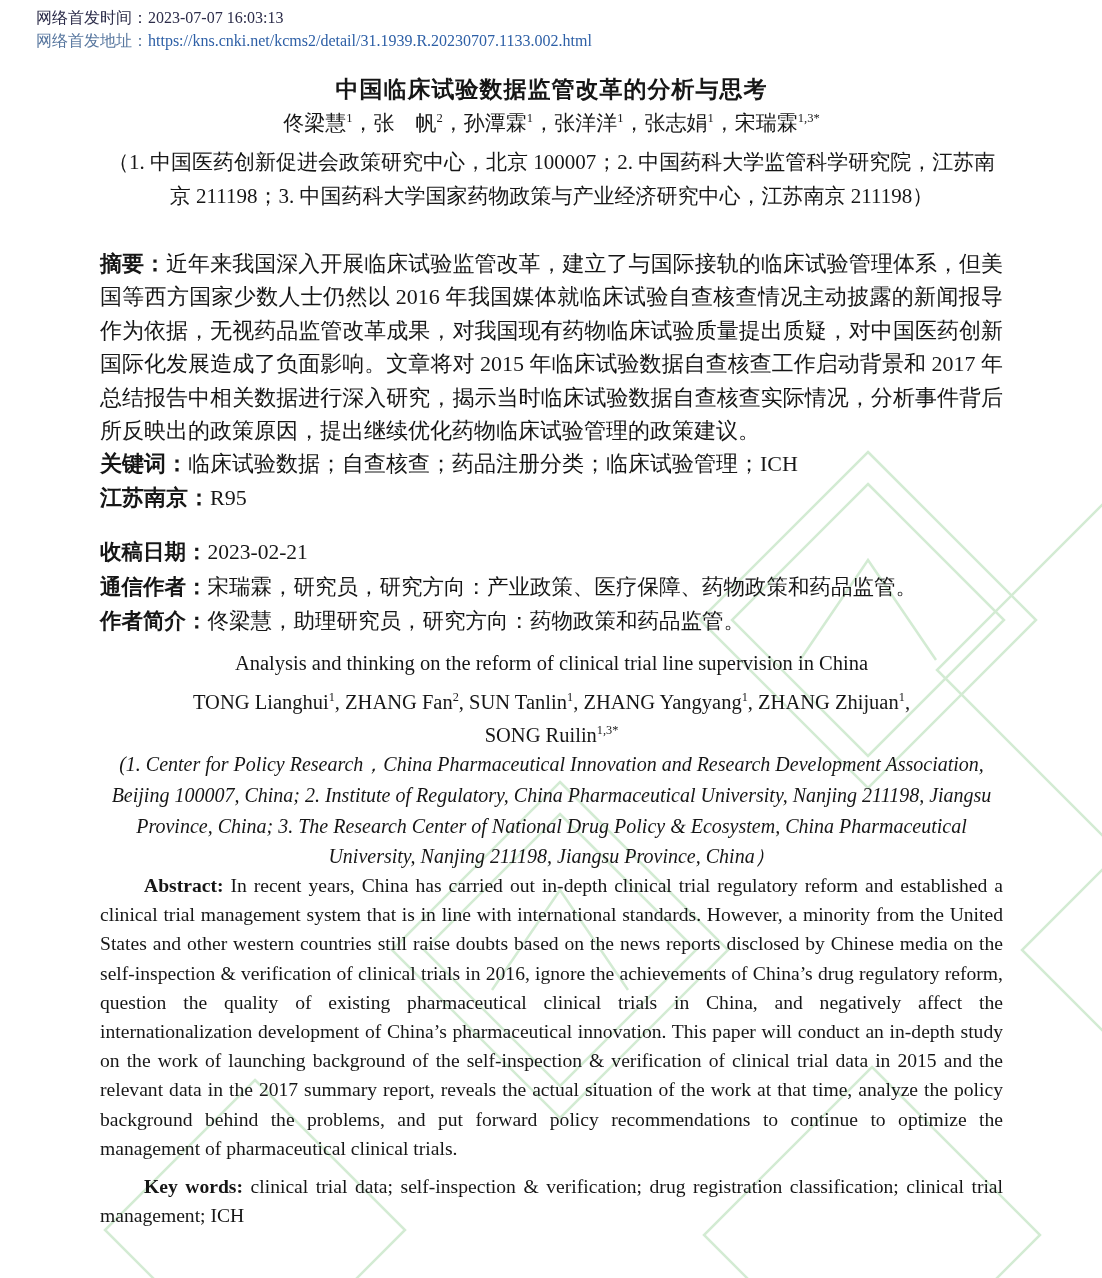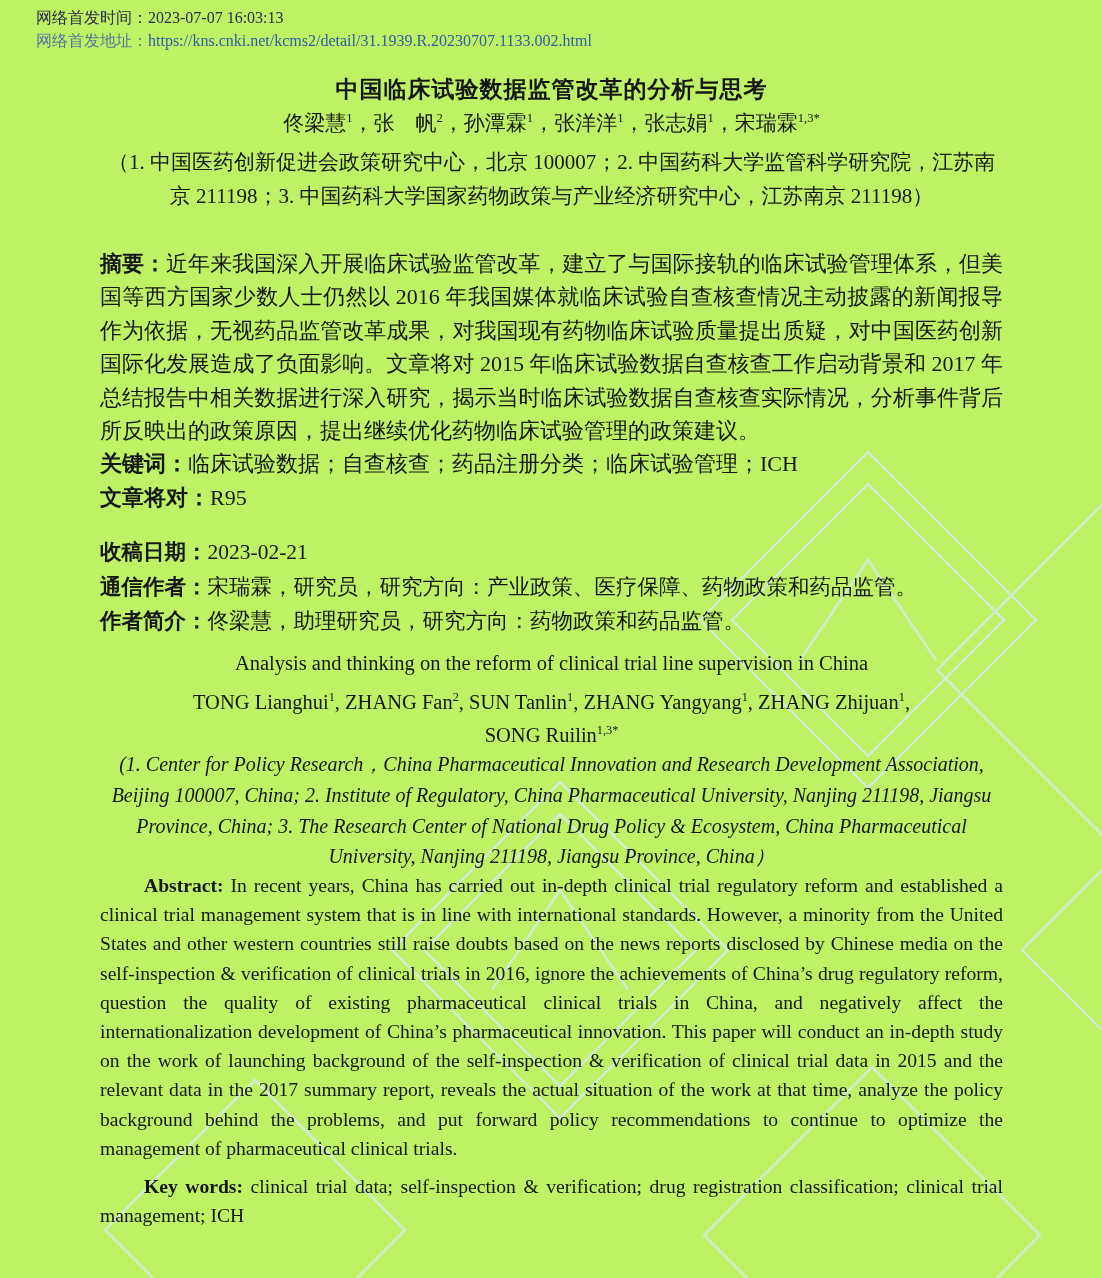--- a/index.html
+++ b/index.html
@@ -1,17 +1,17 @@
 <!DOCTYPE html>
 <html style="--text: #161616; --header_time: #2c2c49; --header_addr: #58779f; --header_url: #2d5fa6; --watermark: #d3ebd3;"><head>
 <meta charset="utf-8">
 <style>
   html,body{margin:0;padding:0;background:#e9e9e9;}
   .page{
-    position:relative; width:1102px; height:1278px; background:#bef264;
+    position:relative; width:1102px; height:1278px; background:#ffffff;
     overflow:hidden; margin:0 auto;
     font-family:"Liberation Serif","DejaVu Serif",serif;
     color:var(--text,#161616);
   }
   .wm{position:absolute; left:0; top:0; z-index:0;}
   .wm-stroke{fill:none; stroke:var(--watermark,#d3ebd3); stroke-width:2.5px;}
   .hdr{position:absolute; top:6px; left:36px; z-index:2; font-size:16px; line-height:23px;}
   .hl1{color:var(--header_time,#2c2c49);}
   .hlab2{color:var(--header_addr,#58779f);text-align:center;}
   .hurl{color:var(--header_url,#2d5fa6); text-decoration:none;}
@@ -70,21 +70,21 @@
 
     <div class="authors-zh">
       <span><span>佟梁慧</span><sup>1</sup><span>，</span></span><span><span>张　帆</span><sup>2</sup><span>，</span></span><span><span>孙潭霖</span><sup>1</sup><span>，</span></span><span><span>张洋洋</span><sup>1</sup><span>，</span></span><span><span>张志娟</span><sup>1</sup><span>，</span></span><span><span>宋瑞霖</span><sup>1,3*</sup></span>
     </div>
 
     <div class="affil-zh">（1. 中国医药创新促进会政策研究中心，北京 100007；2. 中国药科大学监管科学研究院，江苏南京 211198；3. 中国药科大学国家药物政策与产业经济研究中心，江苏南京 211198）</div>
 
     <div class="zh-body">
       <p><span class="sans-b">摘要：</span><span>近年来我国深入开展临床试验监管改革，建立了与国际接轨的临床试验管理体系，但美国等西方国家少数人士仍然以 2016 年我国媒体就临床试验自查核查情况主动披露的新闻报导作为依据，无视药品监管改革成果，对我国现有药物临床试验质量提出质疑，对中国医药创新国际化发展造成了负面影响。文章将对 2015 年临床试验数据自查核查工作启动背景和 2017 年总结报告中相关数据进行深入研究，揭示当时临床试验数据自查核查实际情况，分析事件背后所反映出的政策原因，提出继续优化药物临床试验管理的政策建议。</span></p>
       <p><span class="sans-b">关键词：</span><span>临床试验数据；自查核查；药品注册分类；临床试验管理；ICH</span></p>
-      <p><span class="sans-b">文章将对：</span><span>R95</span></p>
+      <p><span class="sans-b">江苏南京：</span><span>R95</span></p>
     </div>
 
     <div class="meta">
       <p><span class="sans-b">收稿日期：</span><span>2023-02-21</span></p>
       <p><span class="sans-b">通信作者：</span><span>宋瑞霖，研究员，研究方向：产业政策、医疗保障、药物政策和药品监管。</span></p>
       <p><span class="sans-b">作者简介：</span><span>佟梁慧，助理研究员，研究方向：药物政策和药品监管。</span></p>
     </div>
 
     <div class="title-en">Analysis and thinking on the reform of clinical trial line supervision in China</div>
 

